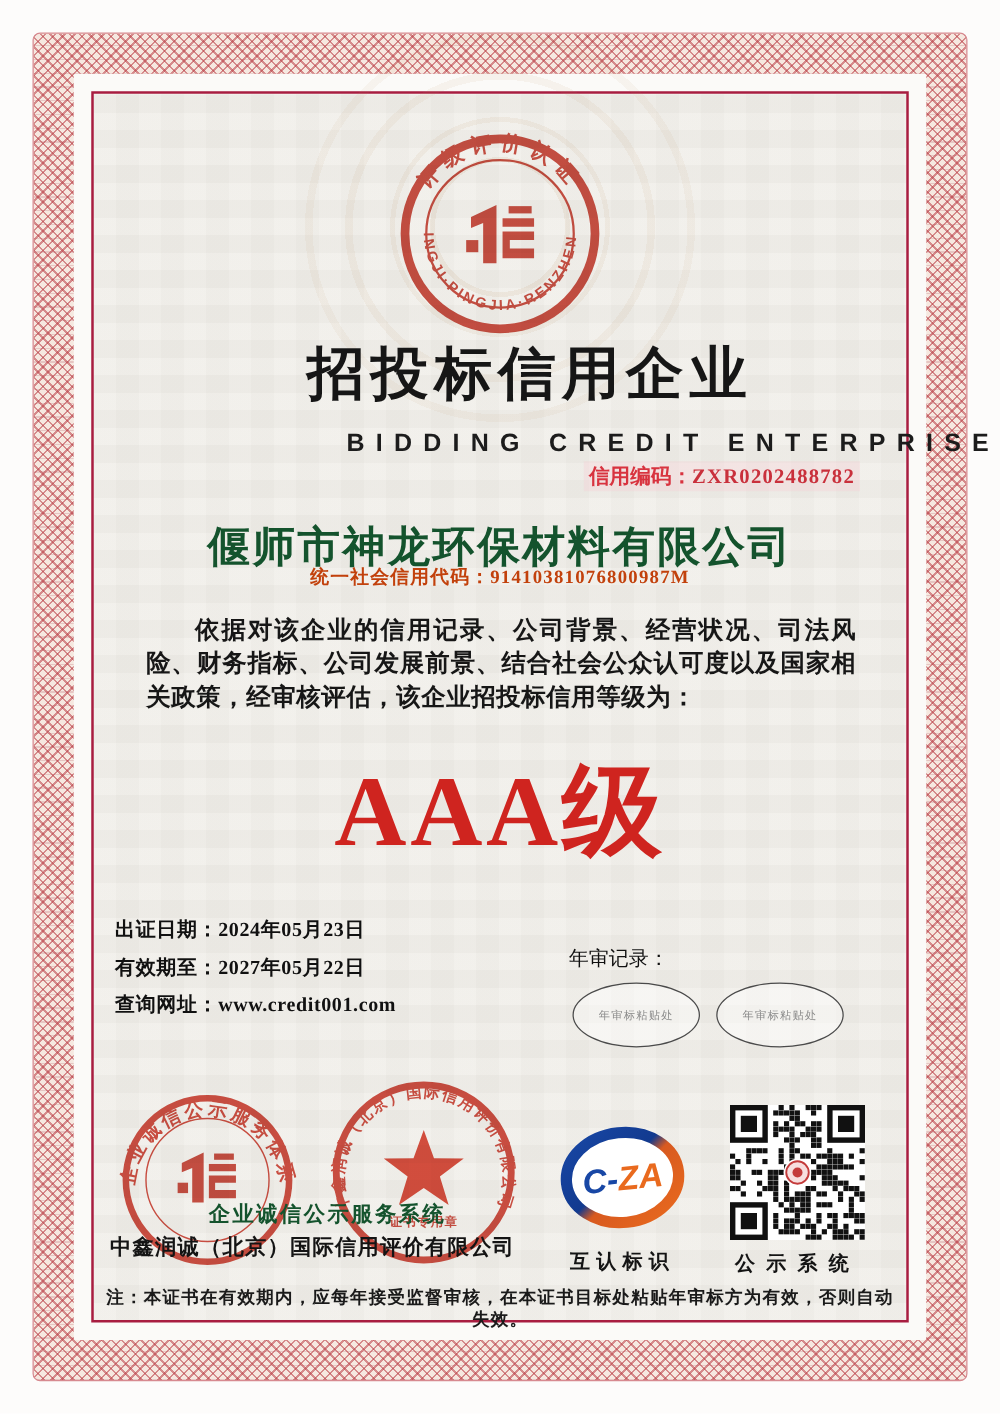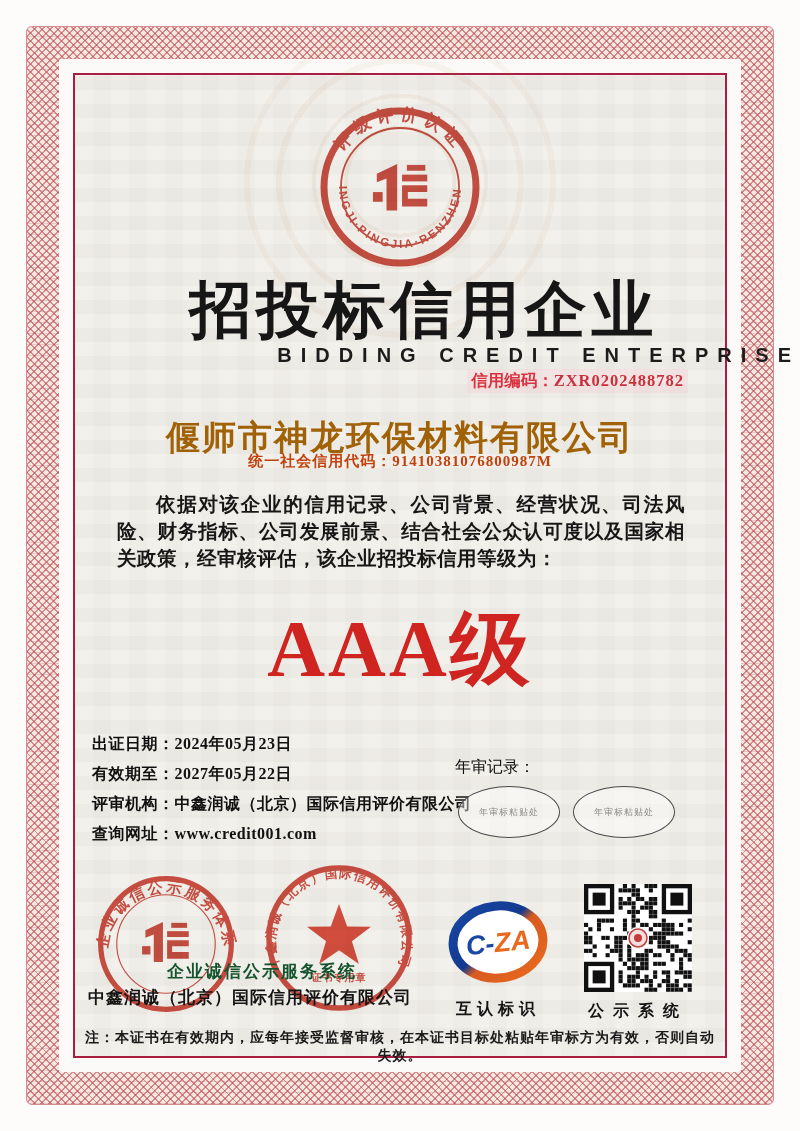--- a/index.html
+++ b/index.html
@@ -22,26 +22,26 @@
   .frame { position:absolute; inset:73px; border:2.5px solid #a81d40; background:#f8f7f4;
     background-image: repeating-linear-gradient(0deg, rgba(180,170,150,.05) 0 14px, rgba(140,130,110,.08) 14px 28px),
                       repeating-linear-gradient(90deg, rgba(180,170,150,.04) 0 18px, rgba(140,130,110,.06) 18px 36px); }
 
   .watermark { position:absolute; left:190px; top:10px; width:420px; height:330px; border-radius:50%;
     background: radial-gradient(circle at 50% 52%, transparent 0 52px, rgba(186,142,92,.20) 52px 56px, transparent 56px 84px, rgba(186,142,92,.16) 84px 88px, transparent 88px 118px, rgba(186,142,92,.14) 118px 124px, transparent 124px 150px, rgba(186,142,92,.12) 150px 156px, transparent 156px);
     opacity:.55; }
 
   .abs { position:absolute; }
 
-  .title { left:0; right:0; top:268px; font-size:62px; font-weight:bold; color:#161616; letter-spacing:5px; text-align:center;padding-left:48px; }
+  .title { left:0; right:0; top:268px; font-size:46px; font-weight:bold; color:#161616; letter-spacing:5px; text-align:center;padding-left:48px; }
   .subtitle { left:0; right:0; top:344px; font-family:"Liberation Sans","DejaVu Sans",sans-serif; font-size:20px; font-weight:bold; color:#1c1c1c; letter-spacing:9px; text-align:right; }
   .credit-code { top:369px; right:112px; font-size:16.5px; font-weight:bold; color:#d8333f; background:rgba(247,205,213,.35); padding:1px 4px; }
   .credit-code .val { color:#c9303c; letter-spacing:1px;text-align:right; }
 
-  .company { left:0; right:0; top:415px; font-size:34px; font-weight:bold; color:#a16207; letter-spacing:2px; text-align:center; }
+  .company { left:0; right:0; top:415px; font-size:34px; font-weight:bold; color:#14532d; letter-spacing:2px; text-align:center; }
   .uscc { left:0; right:0; top:452px; font-size:15px; font-weight:bold; color:#c2410c; letter-spacing:1px; text-align:center; }
 
   .body-par { left:117px; top:492px; width:568px; font-size:19.5px; font-weight:bold; color:#161616; line-height:1.38; text-align:justify; text-indent:2em; letter-spacing:.5px; }
 
   .rating { left:0; right:0; top:596px; font-size:80px; font-weight:bold; color:#cf241f; letter-spacing:3px; text-align:center; }
 
   .details { left:92px; top:734px; font-size:16px; font-weight:bold; color:#111; }
   .details .row { margin-bottom:9px; letter-spacing:.5px; }
 
   .annual-title { left:455px; top:757px; font-size:16px; font-weight:normal; color:#111; }
@@ -107,21 +107,20 @@
   <div class="abs company">偃师市神龙环保材料有限公司</div>
   <div class="abs uscc">统一社会信用代码：91410381076800987M</div>
 
   <div class="abs body-par">依据对该企业的信用记录、公司背景、经营状况、司法风险、财务指标、公司发展前景、结合社会公众认可度以及国家相关政策，经审核评估，该企业招投标信用等级为：</div>
 
   <div class="abs rating">AAA级</div>
 
   <div class="abs details">
     <div class="row"><span>出证日期：</span><span>2024年05月23日</span></div>
     <div class="row"><span>有效期至：</span><span>2027年05月22日</span></div>
-    <div class="row"><span>评审机构：</span><span>中鑫润诚（北京）国际信用评价有限公司</span></div>
     <div class="row"><span>查询网址：</span><span>www.credit001.com</span></div>
   </div>
 
   <div class="abs annual-title">年审记录：</div>
   <div class="abs oval oval1">
       <span>年审标粘贴处</span>
     </div>
   <div class="abs oval oval2">
       <span>年审标粘贴处</span>
     </div>

